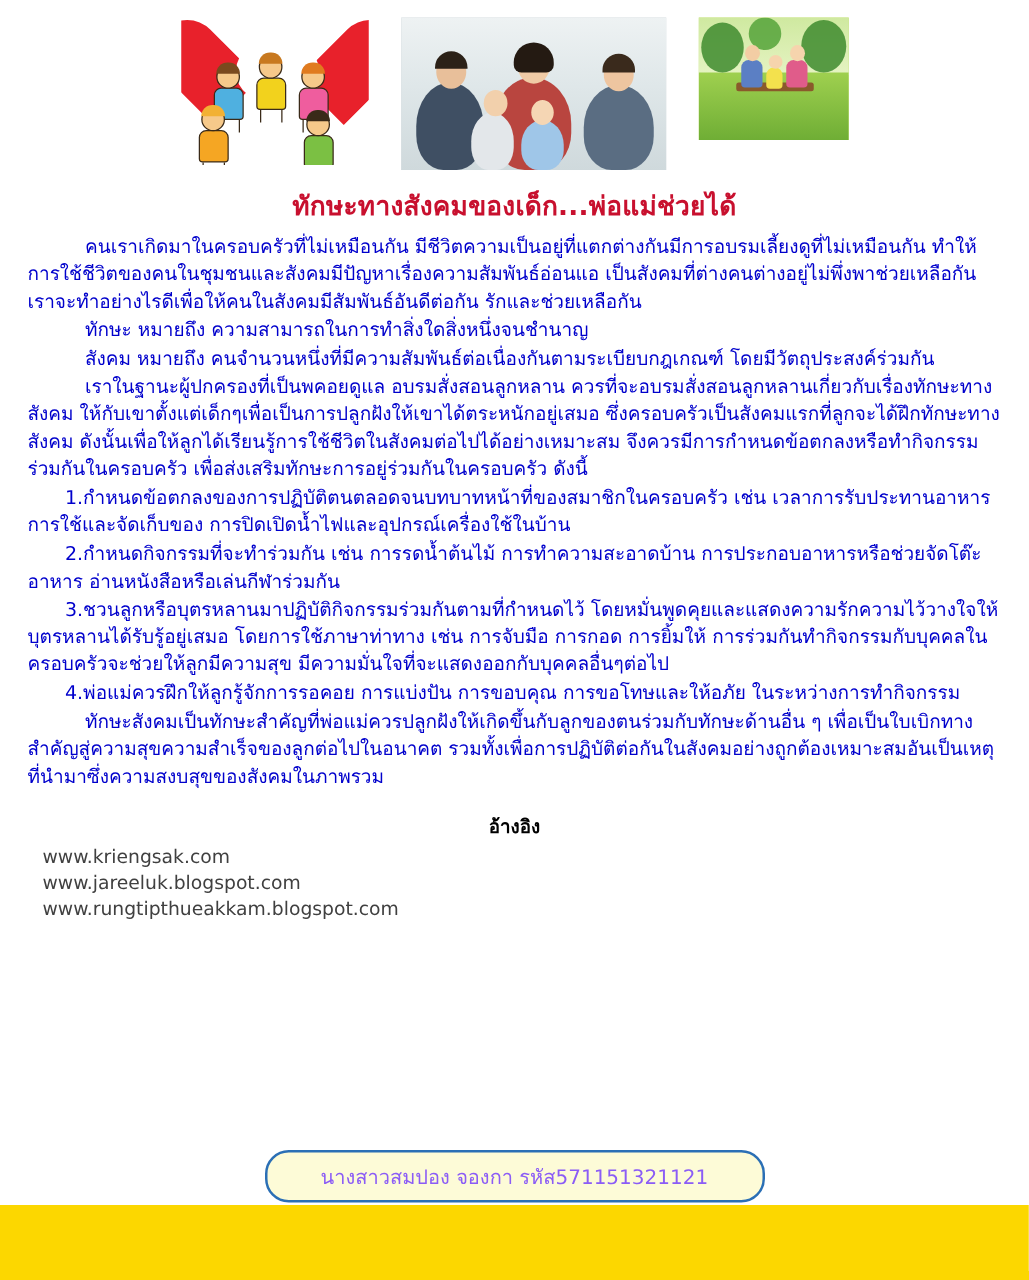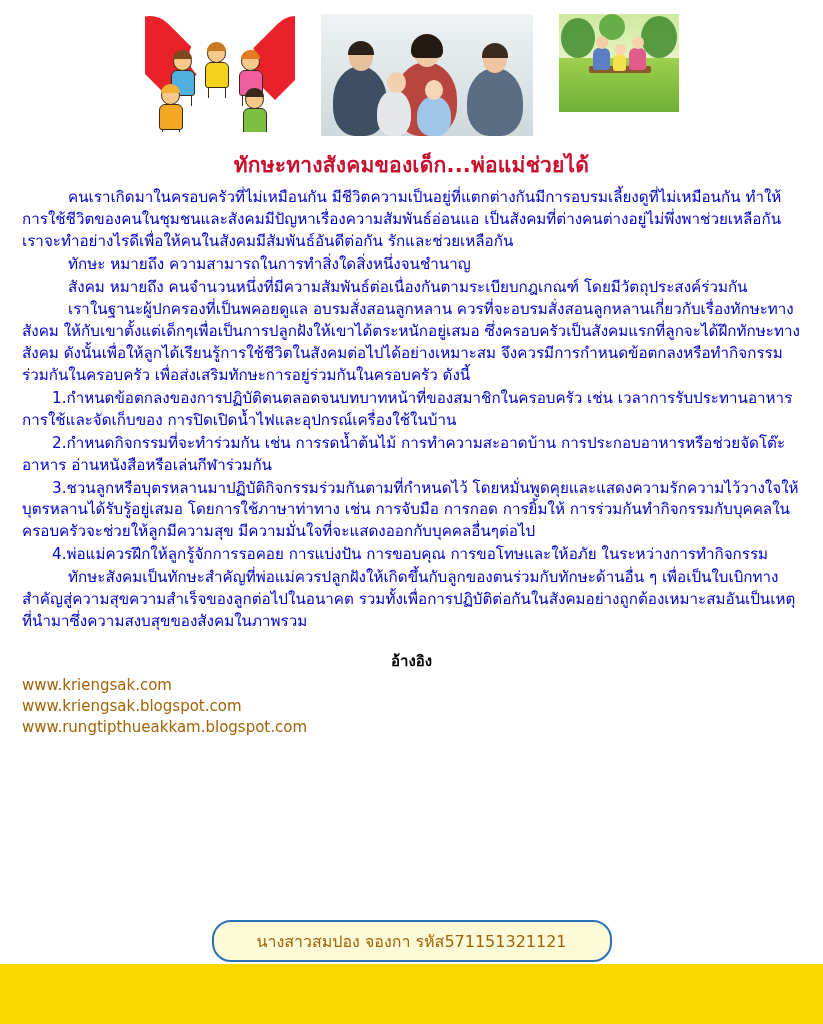--- a/index.html
+++ b/index.html
@@ -193,22 +193,23 @@
     font-size: 15px;
     margin: 16px 0 2px 0;
     text-align: center;
   }
   .ref-list {
     color: #cc0000;
     font-size: 15px;
     line-height: 1.42;
   }
   .ref-list a, .ref-list div {
-    color: #a16207;
+    color: #404040;
     text-decoration: none;
+    margin-left: 12px;
   }
 
   .footer-bar {
     position: absolute;
     left: 0;
     right: 0;
     bottom: 0;
     height: 60px;
     background: #fcd700;
   }
@@ -218,21 +219,21 @@
     transform: translateX(-50%);
     bottom: 62px;
     width: 396px;
     height: 38px;
     border: 2px solid #2b6fb5;
     border-radius: 19px;
     background: #fdfbd7;
     display: flex;
     align-items: center;
     justify-content: center;
-    color: #a16207;
+    color: #8b5cf6;
     font-size: 16px;
   }
 </style>
 </head>
 <body>
 
 <div class="page">
 
   <div class="img-strip">
 
@@ -319,20 +320,20 @@
     <p class="indent-sm">1.กำหนดข้อตกลงของการปฏิบัติตนตลอดจนบทบาทหน้าที่ของสมาชิกในครอบครัว  เช่น เวลาการรับประทานอาหาร  การใช้และจัดเก็บของ การปิดเปิดน้ำไฟและอุปกรณ์เครื่องใช้ในบ้าน</p>
     <p class="indent-sm">2.กำหนดกิจกรรมที่จะทำร่วมกัน เช่น การรดน้ำต้นไม้ การทำความสะอาดบ้าน การประกอบอาหารหรือช่วยจัดโต๊ะอาหาร อ่านหนังสือหรือเล่นกีฬาร่วมกัน</p>
     <p class="indent-sm">3.ชวนลูกหรือบุตรหลานมาปฏิบัติกิจกรรมร่วมกันตามที่กำหนดไว้ โดยหมั่นพูดคุยและแสดงความรักความไว้วางใจให้บุตรหลานได้รับรู้อยู่เสมอ โดยการใช้ภาษาท่าทาง เช่น การจับมือ การกอด การยิ้มให้ การร่วมกันทำกิจกรรมกับบุคคลในครอบครัวจะช่วยให้ลูกมีความสุข มีความมั่นใจที่จะแสดงออกกับบุคคลอื่นๆต่อไป</p>
     <p class="indent-sm">4.พ่อแม่ควรฝึกให้ลูกรู้จักการรอคอย  การแบ่งปัน การขอบคุณ การขอโทษและให้อภัย ในระหว่างการทำกิจกรรม</p>
     <p class="indent">ทักษะสังคมเป็นทักษะสำคัญที่พ่อแม่ควรปลูกฝังให้เกิดขึ้นกับลูกของตนร่วมกับทักษะด้านอื่น ๆ เพื่อเป็นใบเบิกทางสำคัญสู่ความสุขความสำเร็จของลูกต่อไปในอนาคต รวมทั้งเพื่อการปฏิบัติต่อกันในสังคมอย่างถูกต้องเหมาะสมอันเป็นเหตุที่นำมาซึ่งความสงบสุขของสังคมในภาพรวม</p>
   </div>
 
   <div class="ref-head">อ้างอิง</div>
   <div class="ref-list">
     <div>www.kriengsak.com</div>
-    <div>www.kriengsak.blogspot.com</div>
+    <div>www.jareeluk.blogspot.com</div>
     <div>www.rungtipthueakkam.blogspot.com</div>
   </div>
 
   <div class="name-pill">นางสาวสมปอง จองกา รหัส571151321121</div>
   <div class="footer-bar"></div>
 
 </div>
 
 </body></html>

